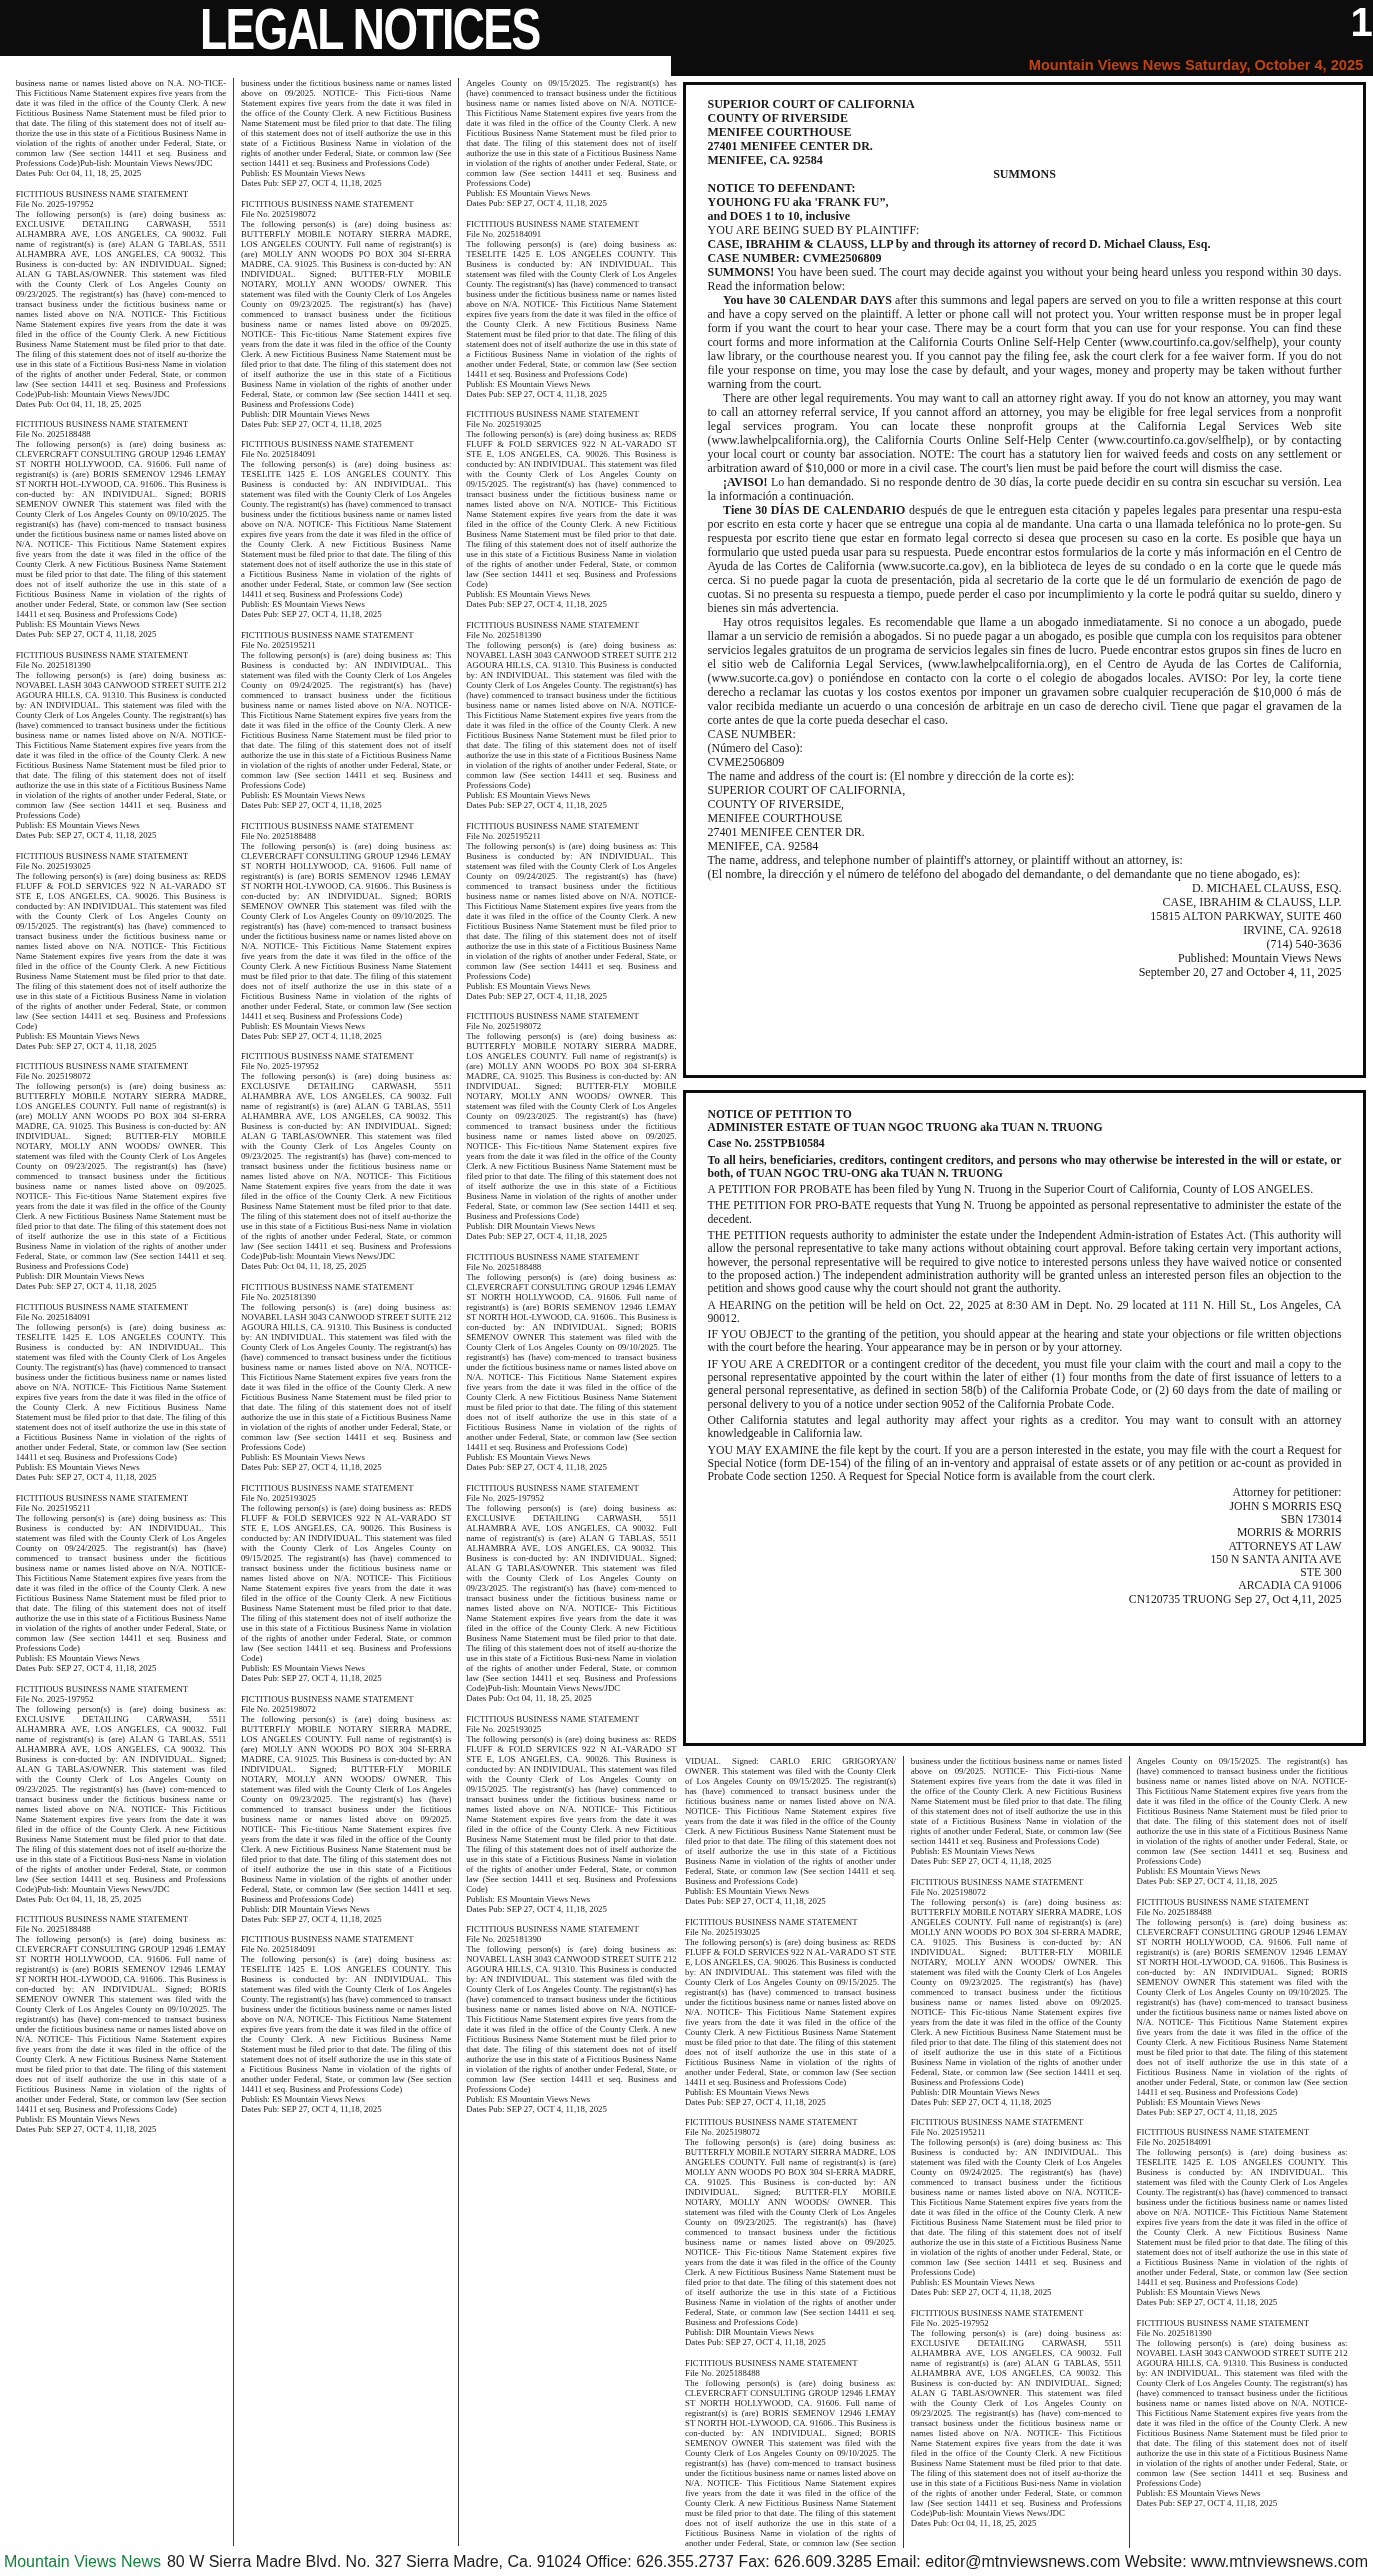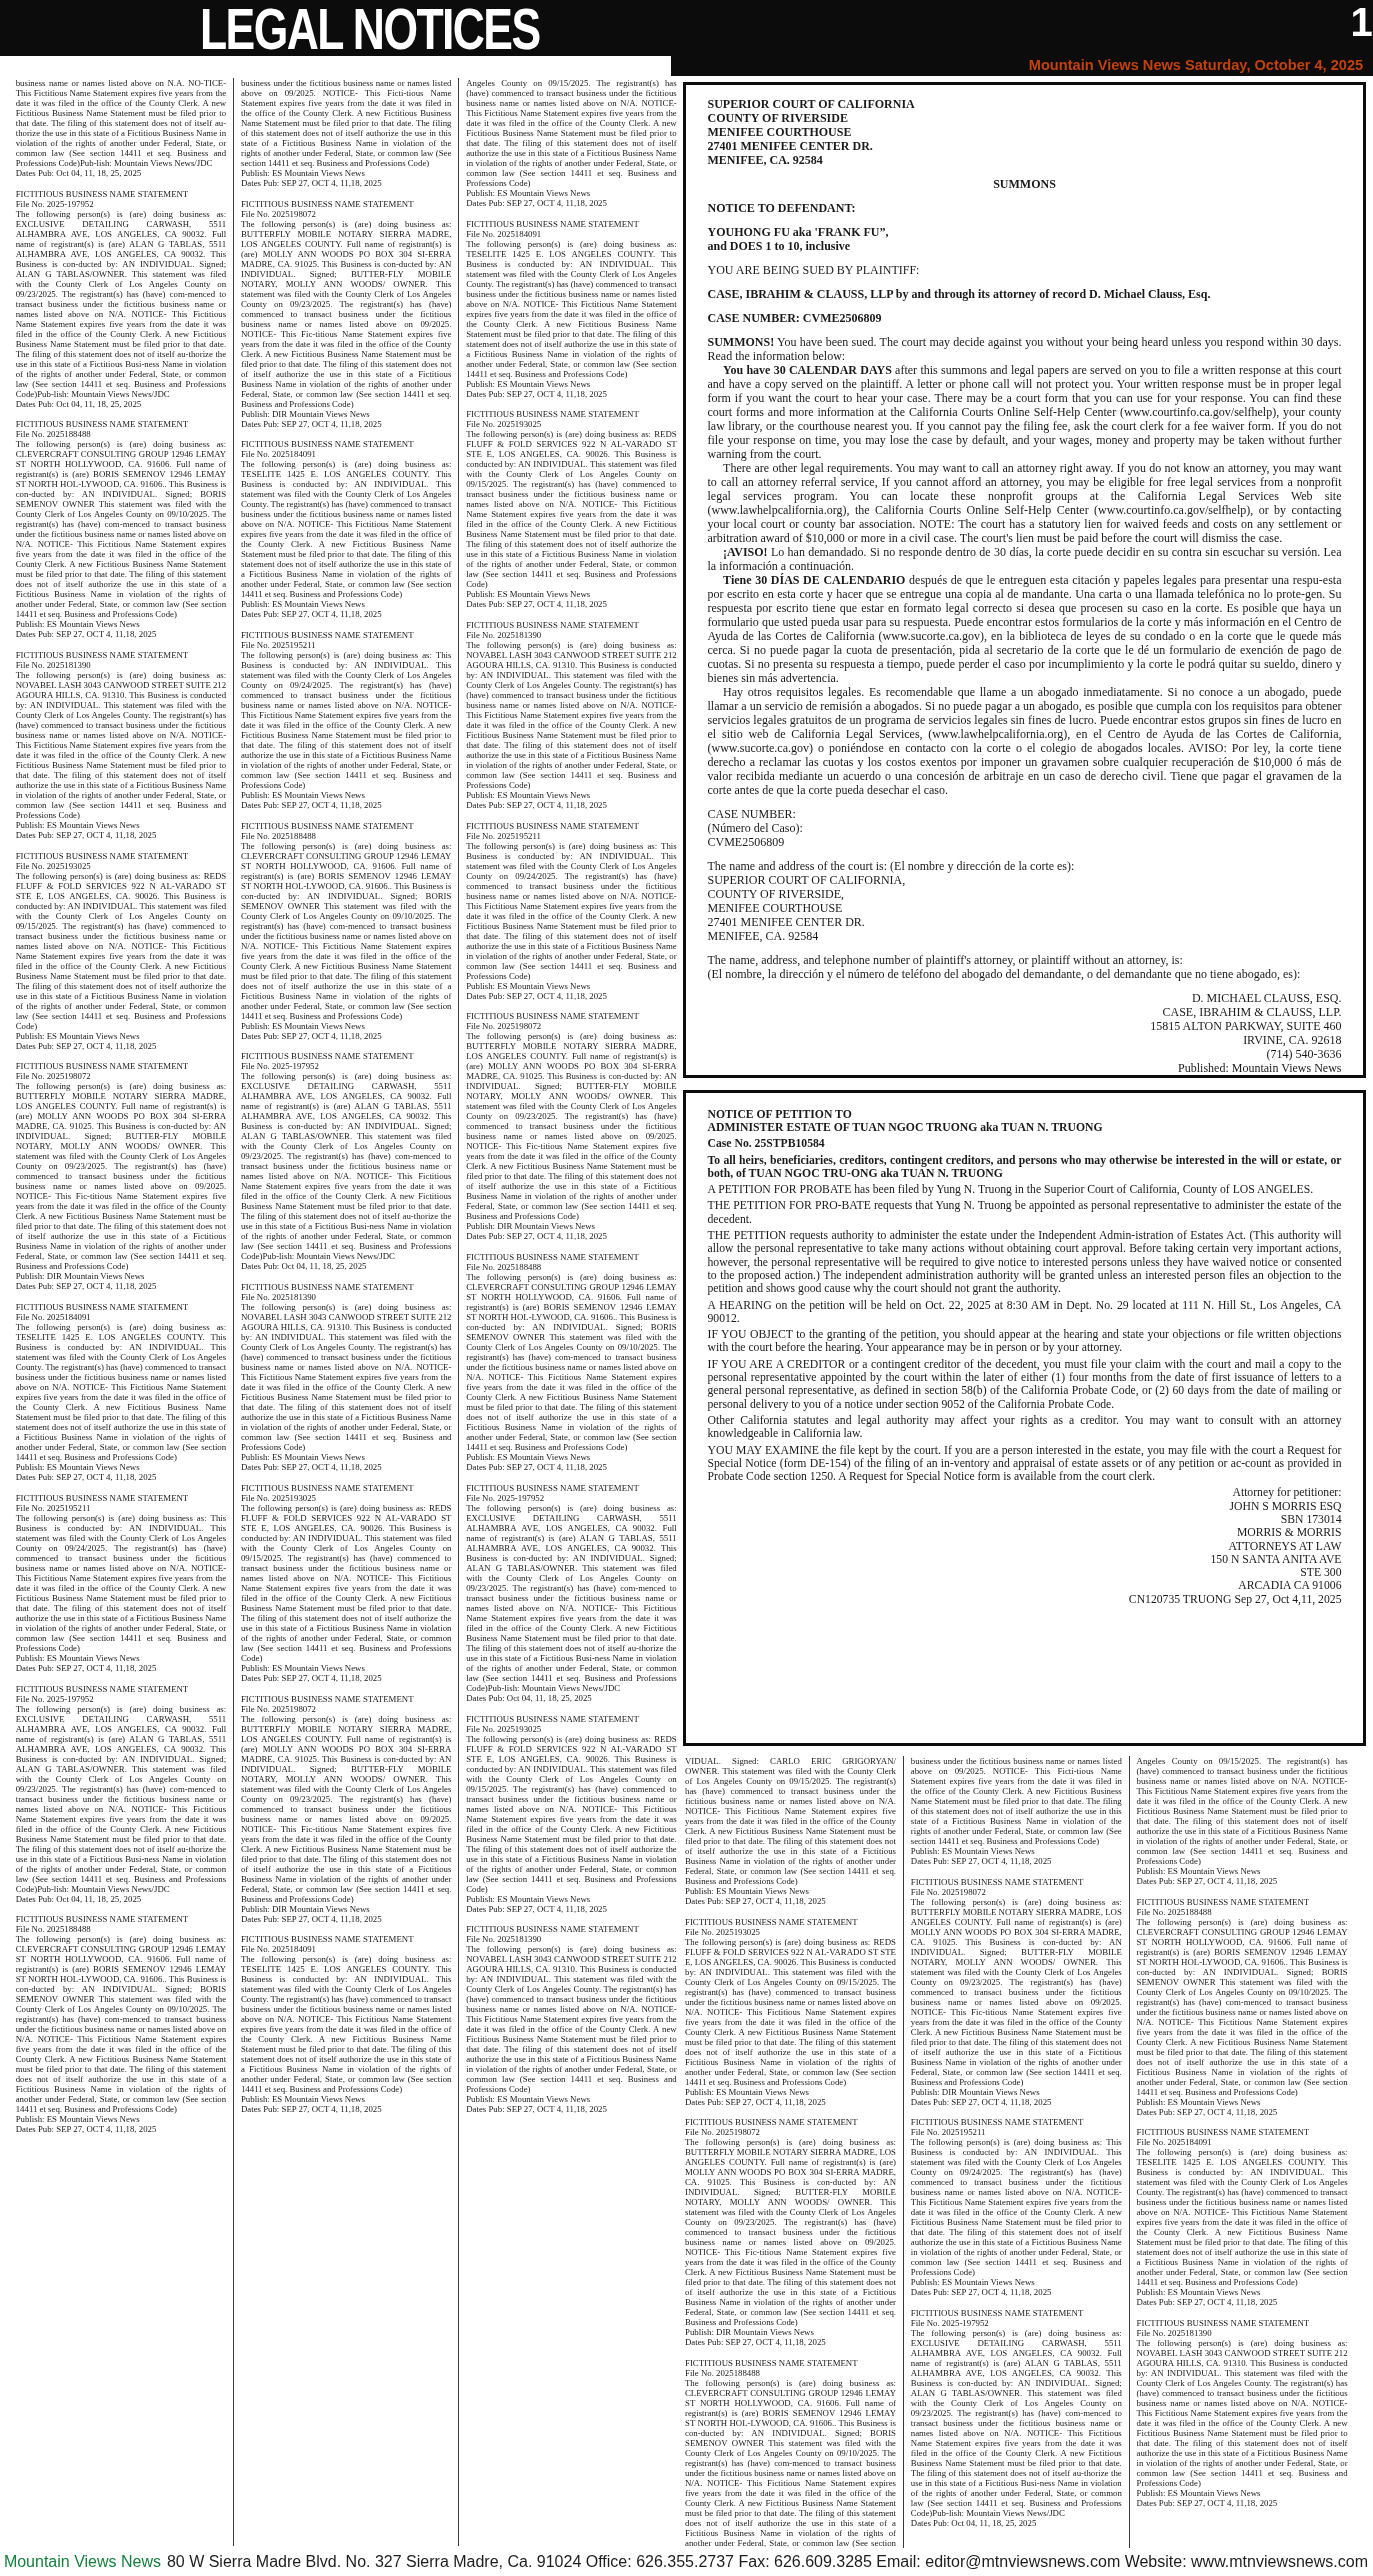--- a/index.html
+++ b/index.html
@@ -23,21 +23,21 @@
   .vrule{width:1px;background:#3a3a3a;margin:0 4.9px;flex:0 0 1px;}
   .nblk{margin:0 2px 10.7px 2px;}
   .nt{text-align:left;}
   .nfile{text-align:left;}
   .npub{text-align:left;}
   
   .legal-box{position:absolute;left:683px;width:683px;border:3.9px solid #0c0c0c;background:#ffffff;
         box-sizing:border-box;overflow:hidden;font-size:12px;line-height:14px;text-align:justify;}
   #summons-box{top:82px;height:996px;padding:11.7px 21.5px;}
   #petition-box{top:1090px;height:656px;padding:11.7px 21.5px;font-size:11.7px;line-height:13.3px;}
-  .bp{margin-top:10px;}
+  .bp{margin-top:0;}
   #petition-box .bp{margin-top:3px;}
   .bp:first-child{margin-top:0;}
   .bp.tight{margin-top:0;text-indent:15.6px;}
   .b{font-weight:bold;}
   
   #footer{position:absolute;left:0;top:2548px;width:1373px;height:28px;background:#ffffff;
         font-family:"Liberation Sans",sans-serif;font-size:16px;white-space:nowrap;padding-left:3.9px;
         display:flex;align-items:center;}
   #footer .fname{color:#15803d;margin-right:5.9px;}
   #footer .frest{color:#1d1d1d;}

